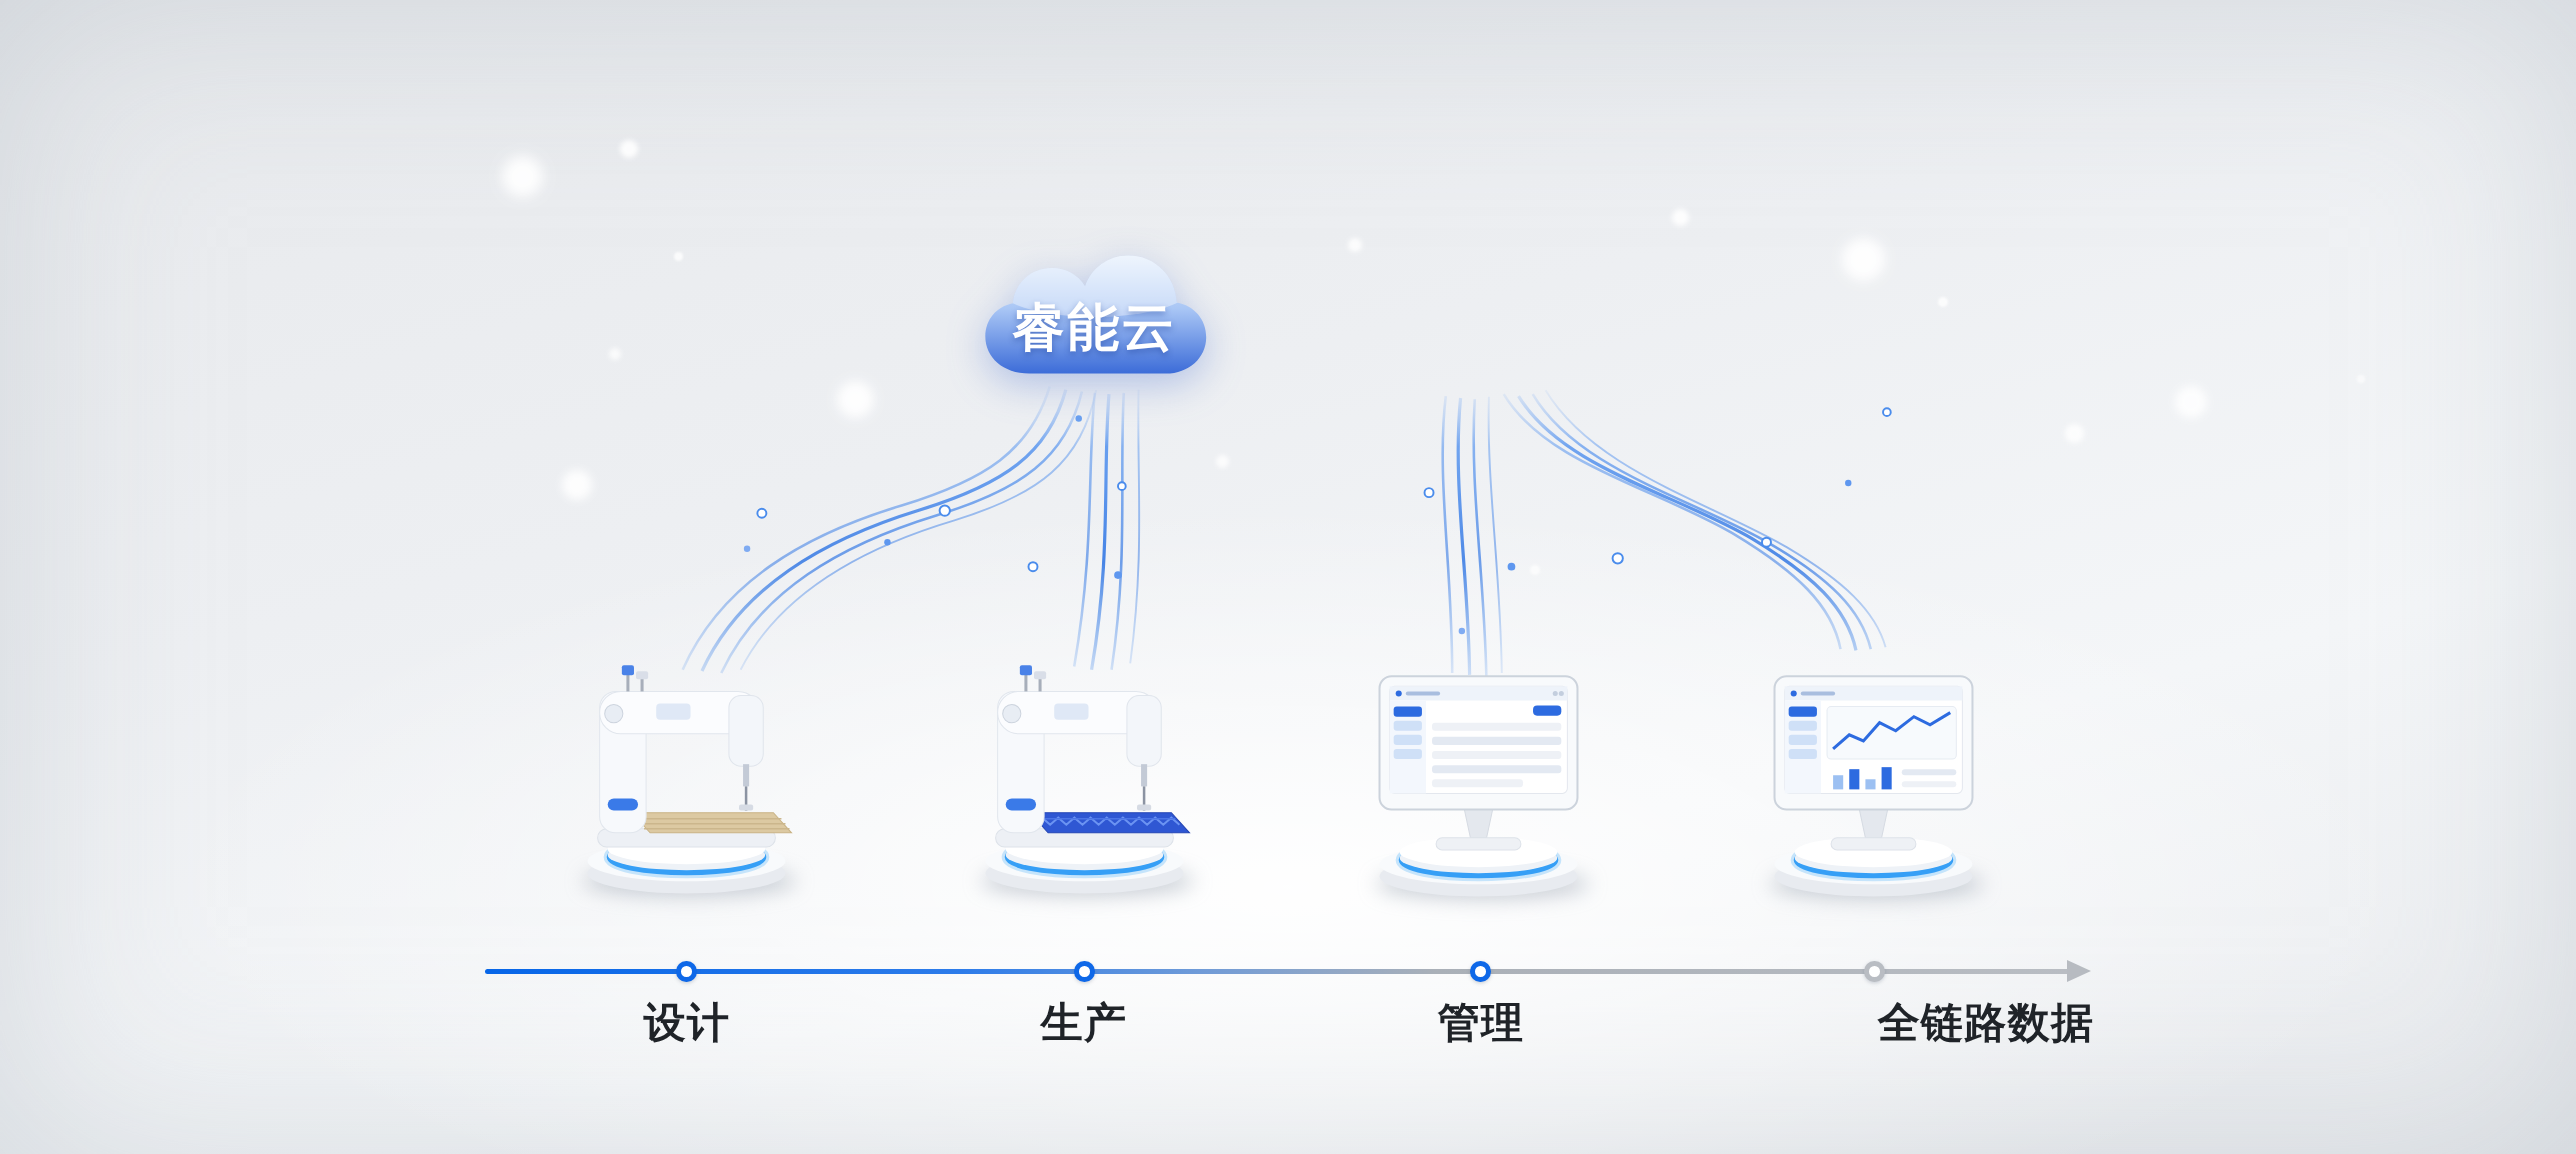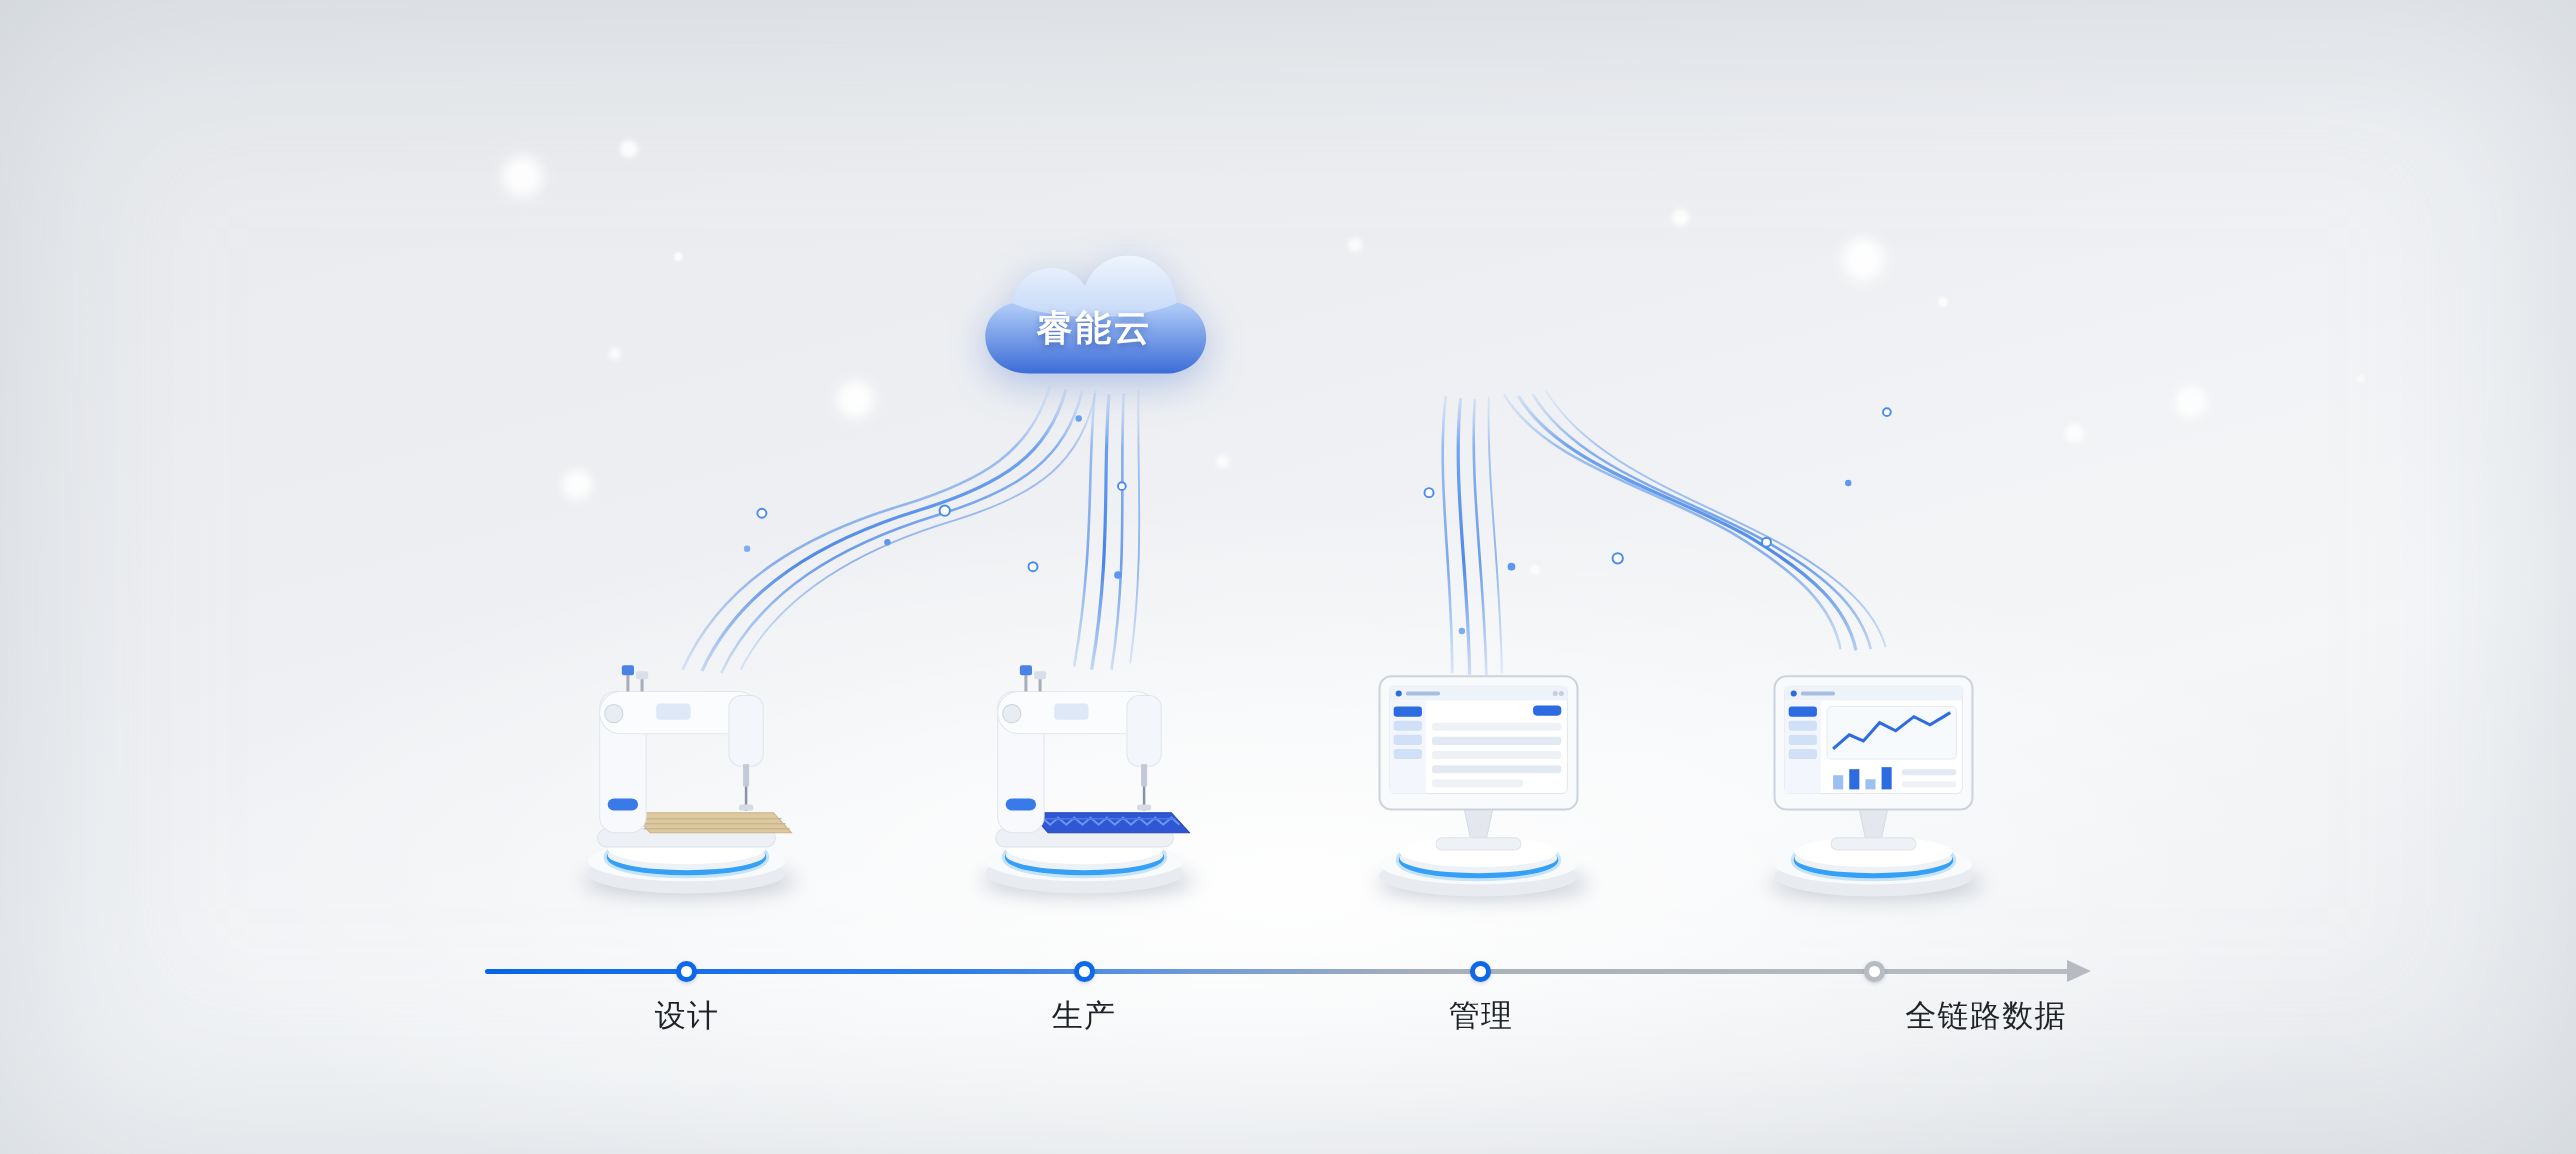--- a/index.html
+++ b/index.html
@@ -13,21 +13,21 @@
     position:absolute; left:0; top:451px; width:2576px; height:703px;
     background:radial-gradient(ellipse at 50% 62%, rgba(255,255,255,.95) 0%, rgba(255,255,255,0) 62%);
     pointer-events:none;
   }
   .bokeh{position:absolute; border-radius:50%; background:#ffffff;}
   
   .cloud{position:absolute;}
   .cloud svg{display:block; filter:drop-shadow(0 11.6px 19.3px rgba(70,110,205,.35));}
   .cloud-label{
     position:absolute; inset:0; display:flex; align-items:center; justify-content:center;
-    padding-top:14px; color:#ffffff; font-weight:bold; font-size:36px; letter-spacing:2.6px;
+    padding-top:14px; color:#ffffff; font-weight:bold; font-size:52px; letter-spacing:2.6px;
     text-shadow:0 2.6px 6.4px rgba(25,60,150,.45);
   }
   
   .device{position:absolute; width:303px;}
   .device svg{display:block; width:303px; height:auto;}
   .dev-shadow{
     position:absolute; width:213px; height:30px; border-radius:50%;
     background:rgba(138,148,164,.45); filter:blur(10.3px);
   }
   
@@ -40,21 +40,21 @@
     border-left:24.5px solid #b7bbc1; border-top:11.6px solid transparent; border-bottom:11.6px solid transparent;
   }
   .tl-node{
     position:absolute; top:961px; width:20.6px; height:20.6px; border-radius:50%;
     background:#ffffff; box-sizing:border-box; box-shadow:0 1.3px 3.9px rgba(80,95,120,.25);
   }
   .tl-node.blue{border:5.2px solid #0e68e8;}
   .tl-node.gray{border:5.2px solid #b9bdc3;}
   .tl-label{
     position:absolute; top:995px; transform:translateX(-50%);
-    font-size:31px; font-weight:400; color:#1f2328; white-space:nowrap; letter-spacing:1.3px;
+    font-size:42px; font-weight:700; color:#1f2328; white-space:nowrap; letter-spacing:1.3px;
   }
   .lines-layer{position:absolute; left:0; top:0;}
 </style>
 </head>
 <body>
 
 <div id="canvas">
 
   <div class="haze"></div>
 

